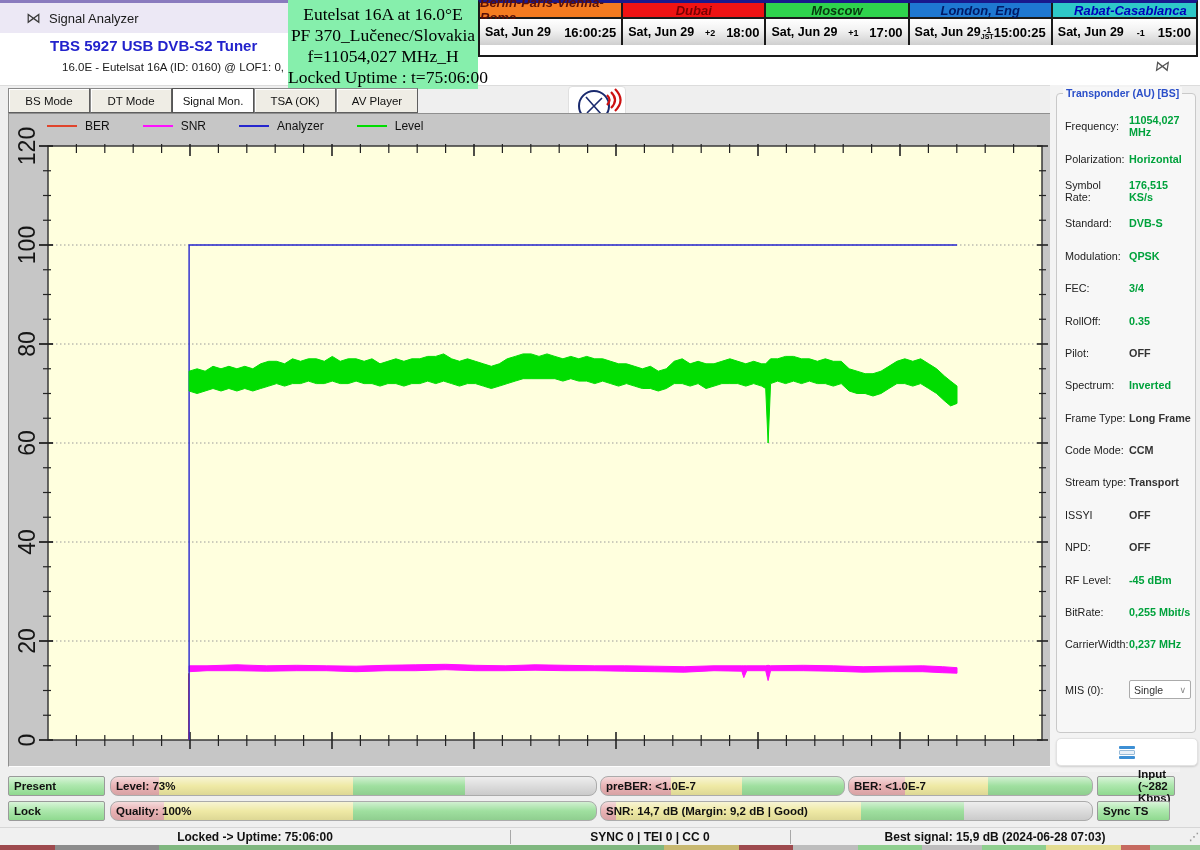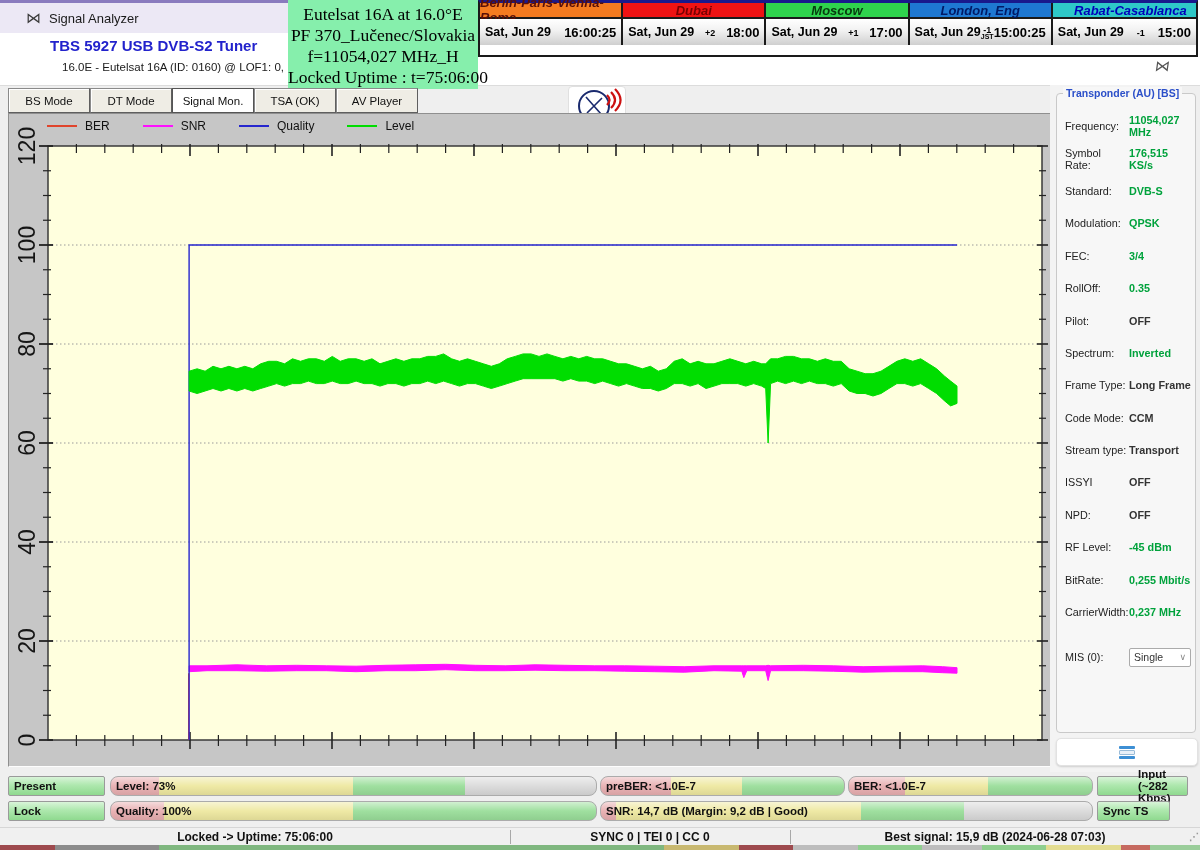--- a/index.html
+++ b/index.html
@@ -166,21 +166,21 @@
       <div class="legend-item">
         <span class="legend-swatch" style="border-top-color: rgb(224, 68, 44);"></span>
         <span>BER</span>
       </div>
       <div class="legend-item">
         <span class="legend-swatch" style="border-top-color: rgb(255, 16, 255);"></span>
         <span>SNR</span>
       </div>
       <div class="legend-item">
         <span class="legend-swatch" style="border-top-color: rgb(38, 38, 206);"></span>
-        <span>Quality</span>
+        <span>Analyzer</span>
       </div>
       <div class="legend-item">
         <span class="legend-swatch" style="border-top-color: rgb(0, 221, 0);"></span>
         <span>Level</span>
       </div>
     </div>
   <svg id="chart-svg" width="1040" height="650">
       <rect x="39" y="32" width="994" height="594" fill="#FFFFDE"></rect>
       <line x1="39" y1="527" x2="1033" y2="527" stroke="#9A9A9A" stroke-width="1" stroke-dasharray="1.5 2.5"></line>
       <line x1="39" y1="428.00000000000006" x2="1033" y2="428.00000000000006" stroke="#9A9A9A" stroke-width="1" stroke-dasharray="1.5 2.5"></line>
@@ -322,20 +322,24 @@
 
 <div class="right-panel">
   <div class="groupbox">
     <div class="groupbox-title">Transponder (AU) [BS]</div>
     <div class="tp-rows" id="tp-rows">
         <div class="tp-row">
           <span class="tp-label">Frequency:</span>
           <span class="tp-value green">11054,027 MHz</span>
         </div>
         <div class="tp-row">
+          <span class="tp-label">Polarization:</span>
+          <span class="tp-value green">Horizontal</span>
+        </div>
+        <div class="tp-row">
           <span class="tp-label">Symbol Rate:</span>
           <span class="tp-value green">176,515 KS/s</span>
         </div>
         <div class="tp-row">
           <span class="tp-label">Standard:</span>
           <span class="tp-value green">DVB-S</span>
         </div>
         <div class="tp-row">
           <span class="tp-label">Modulation:</span>
           <span class="tp-value green">QPSK</span>
@@ -401,21 +405,21 @@
     <div class="ts-icon">
       <div style="background:#3D8FD4"></div>
       <div style="background:#E8F0F8;border:1px solid #9ABCD8"></div>
       <div style="background:#3D8FD4"></div>
     </div>
   </div>
 </div>
 
 <div class="ind-box" style="left:8px;top:776px;width:97px;">Present</div>
 <div class="ind-box" style="left:8px;top:801px;width:97px;">Lock</div>
-<div class="ind-box" style="left:1097px;top:776px;width:91px;padding-left:40px;">Input (~282 Kbps)</div>
+<div class="ind-box" style="left:1097px;top:776px;width:78px;padding-left:40px;">Input (~282 Kbps)</div>
 <div class="ind-box" style="left:1097px;top:801px;width:73px;">Sync TS</div>
 <div id="meters">
     <div class="meter" style="left: 110px; top: 776px; width: 487px; background-image: linear-gradient(rgba(255, 255, 255, 0.55), rgba(255, 255, 255, 0.05) 50%, rgba(0, 0, 0, 0.07)), linear-gradient(to right, rgb(232, 174, 176) 0%, rgb(232, 174, 176) 10%, rgb(238, 232, 160) 10%, rgb(238, 232, 160) 50%, rgb(154, 222, 154) 50%, rgb(154, 222, 154) 73%, rgb(218, 218, 218) 73%, rgb(218, 218, 218) 100%);">Level: 73%</div>
     <div class="meter" style="left: 600px; top: 776px; width: 245px; background-image: linear-gradient(rgba(255, 255, 255, 0.55), rgba(255, 255, 255, 0.05) 50%, rgba(0, 0, 0, 0.07)), linear-gradient(to right, rgb(232, 174, 176) 0%, rgb(232, 174, 176) 29%, rgb(238, 232, 160) 29%, rgb(238, 232, 160) 58%, rgb(154, 222, 154) 58%, rgb(154, 222, 154) 100%);">preBER: &lt;1.0E-7</div>
     <div class="meter" style="left: 848px; top: 776px; width: 245px; background-image: linear-gradient(rgba(255, 255, 255, 0.55), rgba(255, 255, 255, 0.05) 50%, rgba(0, 0, 0, 0.07)), linear-gradient(to right, rgb(232, 174, 176) 0%, rgb(232, 174, 176) 23%, rgb(238, 232, 160) 23%, rgb(238, 232, 160) 57%, rgb(154, 222, 154) 57%, rgb(154, 222, 154) 100%);">BER: &lt;1.0E-7</div>
     <div class="meter" style="left: 110px; top: 801px; width: 487px; background-image: linear-gradient(rgba(255, 255, 255, 0.55), rgba(255, 255, 255, 0.05) 50%, rgba(0, 0, 0, 0.07)), linear-gradient(to right, rgb(232, 174, 176) 0%, rgb(232, 174, 176) 11%, rgb(238, 232, 160) 11%, rgb(238, 232, 160) 50%, rgb(154, 222, 154) 50%, rgb(154, 222, 154) 100%);">Quality: 100%</div>
     <div class="meter" style="left: 600px; top: 801px; width: 493px; background-image: linear-gradient(rgba(255, 255, 255, 0.55), rgba(255, 255, 255, 0.05) 50%, rgba(0, 0, 0, 0.07)), linear-gradient(to right, rgb(232, 174, 176) 0%, rgb(232, 174, 176) 3%, rgb(238, 232, 160) 3%, rgb(238, 232, 160) 53%, rgb(154, 222, 154) 53%, rgb(154, 222, 154) 74%, rgb(218, 218, 218) 74%, rgb(218, 218, 218) 100%);">SNR: 14,7 dB (Margin: 9,2 dB | Good)</div>
   </div>
 
 <div class="statusbar">

